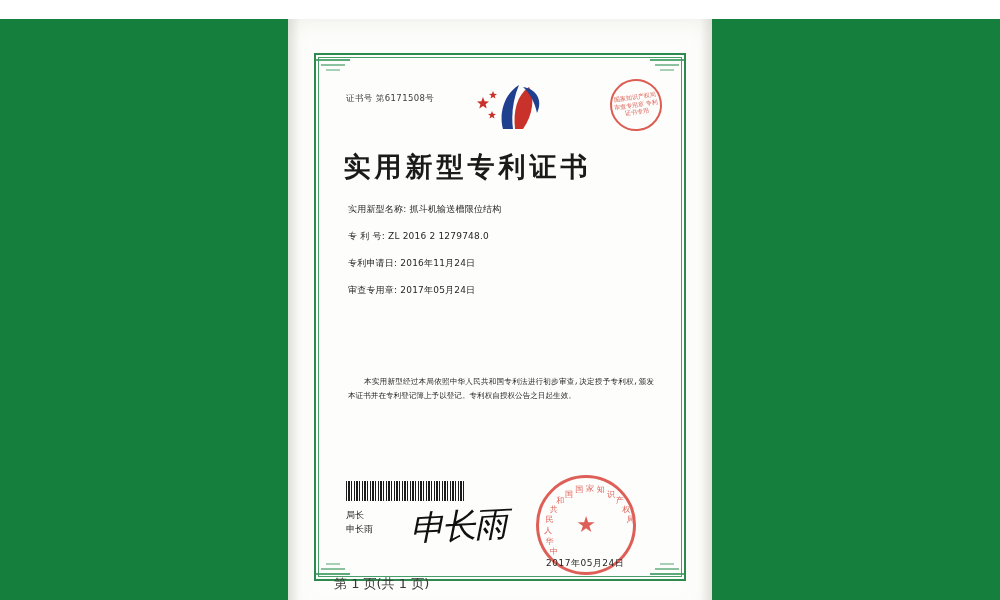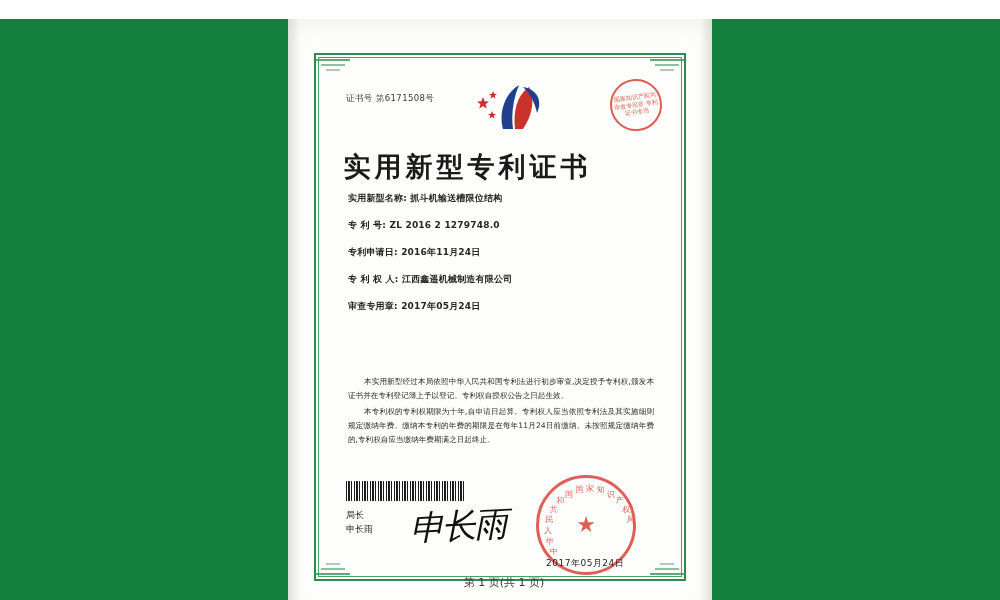--- a/index.html
+++ b/index.html
@@ -143,23 +143,22 @@
     font-size: 27px;
     letter-spacing: 4px;
     color: #1a1a1a;
     font-family: Liberation Sans, sans-serif;
     font-weight: bold;
   }
 
   .fields {
     position: absolute;
     left: 30px;
-    top: 135px;
+    top: 146px;
     width: 310px;
-    font-weight: bold;
   }
   .field {
     font-size: 9px;
     color: #262626;
     margin-bottom: 14px;
     white-space: nowrap;
     letter-spacing: 0.2px;
   }
   .field .lbl { display: inline-block; min-width: 0; }
   .field .val { }
@@ -170,20 +169,21 @@
     top: 318px;
     width: 306px;
     font-size: 7.6px;
     line-height: 1.85;
     color: #2a2a2a;
     text-align: justify;
   }
   .body-text p {
     margin: 0 0 2px 0;
     text-indent: 16px;
+    font-family: Liberation Mono, monospace;
   }
 
   
   .barcode {
     position: absolute;
     left: 28px;
     top: 424px;
     width: 118px;
     height: 20px;
     background: repeating-linear-gradient(
@@ -261,25 +261,24 @@
     position: absolute;
     left: 228px;
     top: 500px;
     font-size: 9px;
     color: #1f1f1f;
     letter-spacing: 0.5px;
   }
 
   .page-foot {
     position: absolute;
-    left: 4px;
+    left: 16px;
     top: 518px;
     width: 364px;
-    text-align: center;
-    font-size: 11px;
+    font-size: 13px;
     color: #3a3a3a;
   }
 </style>
 </head>
 <body>
 
 <div id="page">
 
   <div class="paper">
 
@@ -333,32 +332,27 @@
         </div>
         <div class="field">
           <span class="lbl">专 利 号:</span>
           <span class="val">ZL 2016 2 1279748.0</span>
         </div>
         <div class="field">
           <span class="lbl">专利申请日:</span>
           <span class="val">2016年11月24日</span>
         </div>
         <div class="field">
-          <span class="lbl">专 利 权 人:</span>
-          <span class="val">江西鑫遥机械制造有限公司</span>
-        </div>
-        <div class="field">
           <span class="lbl">审查专用章:</span>
           <span class="val">2017年05月24日</span>
         </div>
       </div>
 
       <div class="body-text">
         <p>本实用新型经过本局依照中华人民共和国专利法进行初步审查,决定授予专利权,颁发本证书并在专利登记簿上予以登记。专利权自授权公告之日起生效。</p>
-        <p>本专利权的专利权期限为十年,自申请日起算。专利权人应当依照专利法及其实施细则规定缴纳年费。缴纳本专利的年费的期限是在每年11月24日前缴纳。未按照规定缴纳年费的,专利权自应当缴纳年费期满之日起终止。</p>
       </div>
 
       <div class="barcode"></div>
 
       <div class="sig-label">
         <div>局长</div>
         <div>申长雨</div>
       </div>
 
       <div class="signature">申长雨</div>

